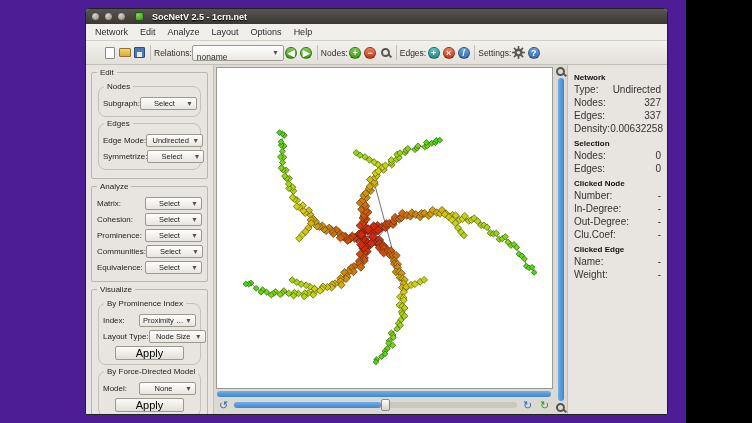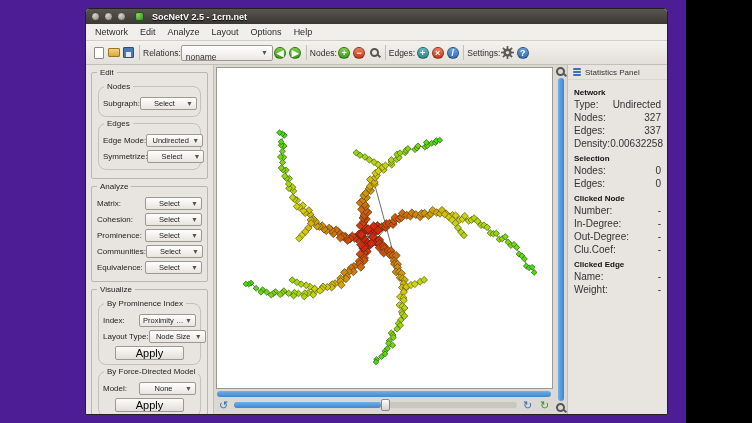--- a/index.html
+++ b/index.html
@@ -20,21 +20,21 @@
   .title { color:#fff; font-size:9px; font-weight:bold; margin-left:4px; white-space:nowrap;
     text-shadow:0 1px 1px #000; }
 
   
   .menubar { height:17px; flex:0 0 17px; background:#f1efeb; border-bottom:1px solid #d2cec8;
     display:flex; align-items:center; padding-left:3px; font-size:9px; color:#2d2d2d; }
   .menu-item { padding:1px 6px; border-radius:2px; cursor:default; }
 
   
   .toolbar { height:24px; flex:0 0 24px; background:linear-gradient(#f4f2ee,#e3e0da);
-    border-bottom:1px solid #c2beb8; display:flex; align-items:center; padding:0 5px; gap:0;
+    border-bottom:1px solid #c2beb8; display:flex; align-items:center; padding:0 16px; gap:0;
     font-size:8.5px; color:#2d2d2d; }
   .tb-sep { width:1px; height:15px; background:#c2beb8; margin:0 3px; flex:0 0 1px; }
   .tb-icon { width:15px; height:15px; display:flex; align-items:center; justify-content:center; flex:0 0 auto; }
   .icon-doc { width:10px; height:12px; background:#fdfdfd; border:1px solid #8a8a8a; border-radius:1px; }
   .icon-folder { width:12px; height:9px; background:linear-gradient(#f4d47a,#d9a93e); border:1px solid #9a7categories0; border:1px solid #9a7420; border-radius:1px; }
   .icon-save { width:11px; height:11px; background:#4a7ab5; border:1px solid #2d4d78; border-radius:1px; position:relative; }
   .icon-save::after { content:""; position:absolute; left:2px; top:4px; width:5px; height:5px; background:#e8e8e8; }
   .round-ic { width:12px; height:12px; border-radius:50%; color:#fff; font-size:9px; line-height:11px;
     text-align:center; font-weight:bold; border:1px solid rgba(0,0,0,.35); }
   .g { background:linear-gradient(#7ecf4a,#3f9a1c); }
@@ -922,28 +922,20 @@
         </div>
       </div>
 
       <div class="v-col">
         <span class="mini-mag"></span>
         <div class="v-zoom"></div>
         <span class="mini-mag"></span>
       </div>
 
       <div class="stats-panel">
-        <div class="panel-header">
-          <span class="ph-icon stats-ph">
-              <i></i>
-              <i></i>
-              <i></i>
-            </span>
-          <span>Statistics Panel</span>
-        </div>
         <div class="stats-body">
           <div class="s-title">Network</div>
           <div class="s-row">
             <span>Type:</span>
             <span class="v">Undirected</span>
           </div>
           <div class="s-row">
             <span>Nodes:</span>
             <span class="v">327</span>
           </div>

